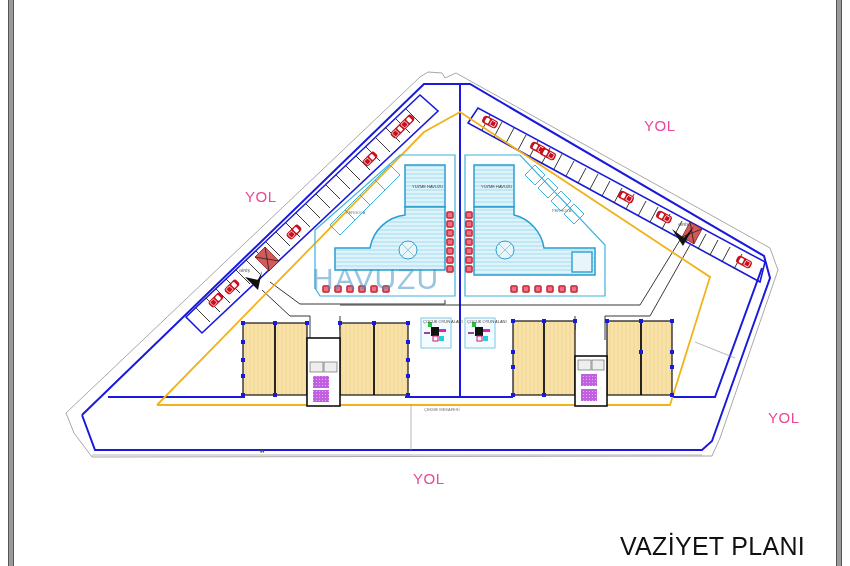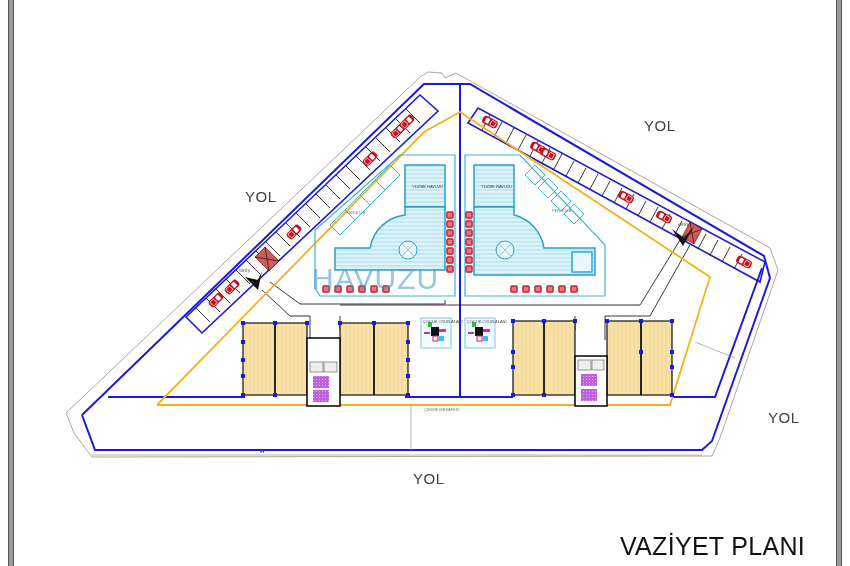--- a/index.html
+++ b/index.html
@@ -1,20 +1,20 @@
 <!DOCTYPE html>
 <html><head>
 <meta charset="utf-8">
 <style>
   html, body { margin:0; padding:0; background:#ffffff; }
   body { width:850px; height:566px; position:relative; overflow:hidden; font-family:"Liberation Sans", sans-serif; }
   .frame-left { position:absolute; left:8px; top:0; width:6px; height:566px; background:#9a9a9a; border-left:1px solid #555; border-right:1px solid #555; box-sizing:border-box; }
   .frame-right { position:absolute; left:836px; top:0; width:6px; height:566px; background:#9a9a9a; border-left:1px solid #555; border-right:1px solid #555; box-sizing:border-box; }
   svg.plan { position:absolute; left:0; top:0; }
-  .road-label { position:absolute; font-size:15px; color:#404040; letter-spacing:0.5px; }
+  .road-label { position:absolute; font-size:15px; color:#ec4899; letter-spacing:0.5px; }
   .title { position:absolute; left:620px; top:532px; font-size:25px; color:#111; letter-spacing:0.3px; }
   .watermark { position:absolute; left:312px; top:262px; font-size:30px; color:rgba(70,150,200,0.55); letter-spacing:1px; font-weight:normal; }
   .tiny { font-family:"Liberation Sans", sans-serif; font-size:4px; fill:#444; }
   .tiny-d { font-family:"Liberation Sans", sans-serif; font-size:4px; fill:#777; }
 </style>
 </head>
 <body>
 
 <div class="frame-left"></div>
 <div class="frame-right"></div>

